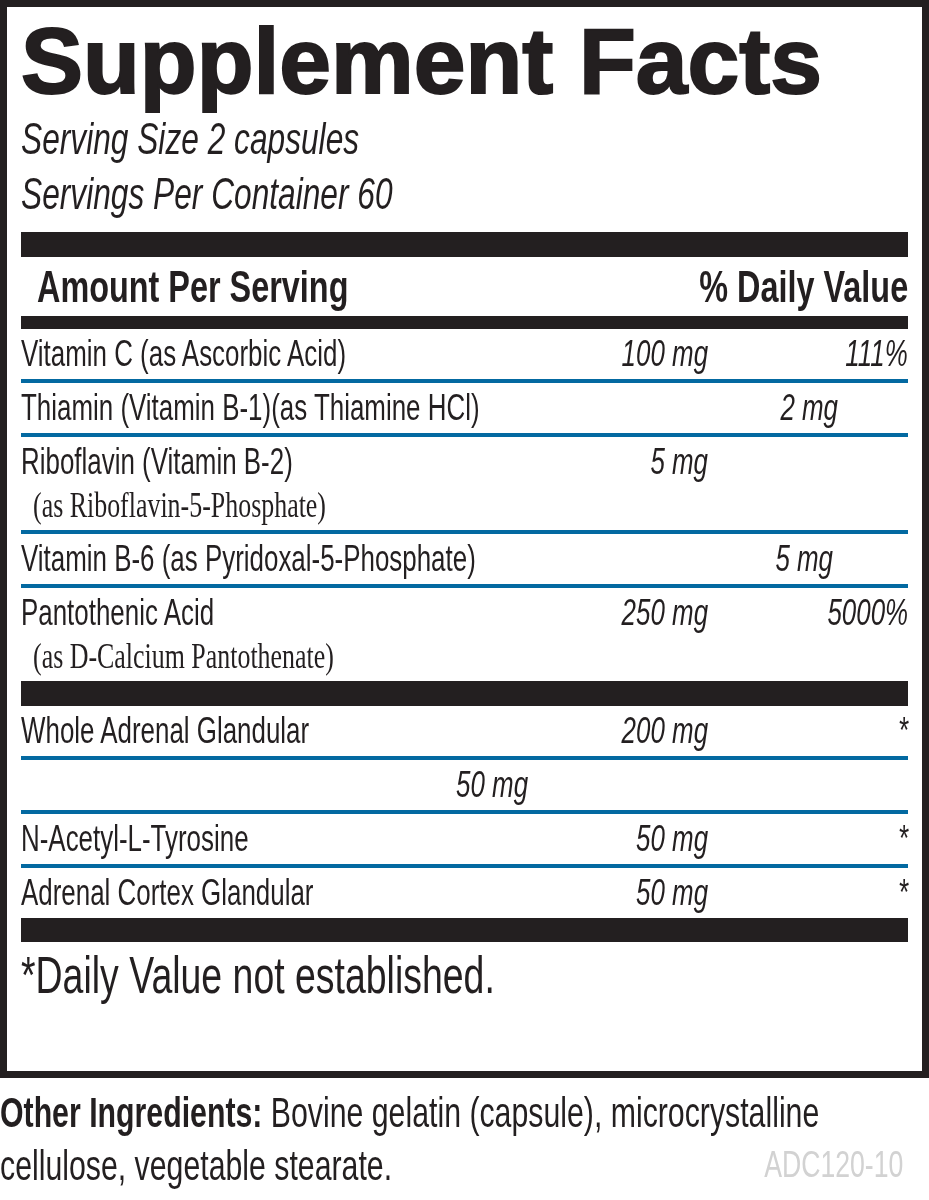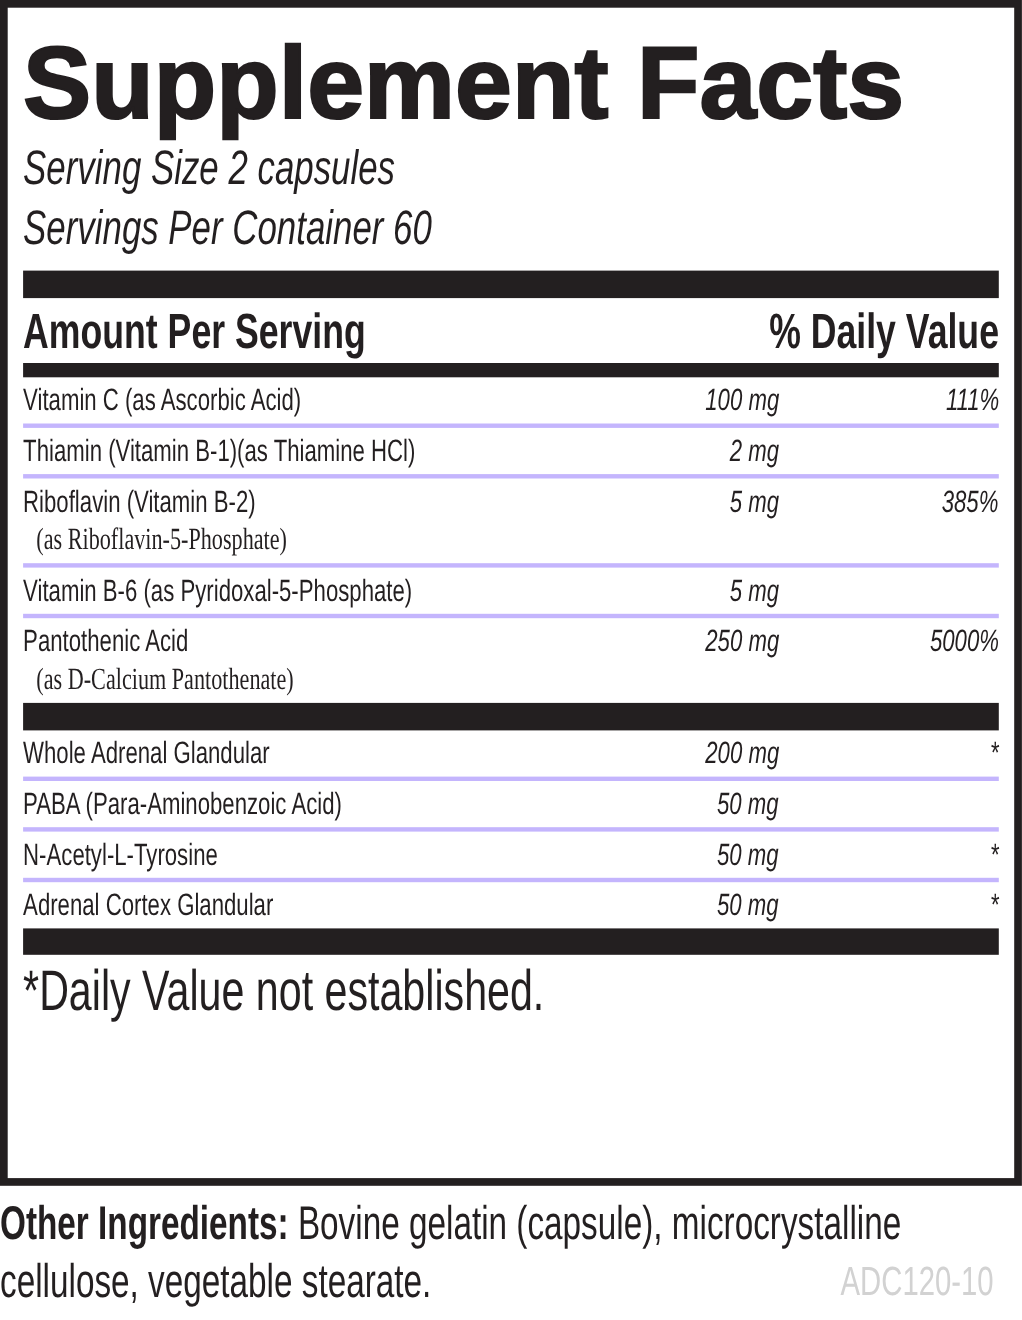--- a/index.html
+++ b/index.html
@@ -10,41 +10,41 @@
   .panel {
     position:absolute; left:0; top:0; width:929px; height:1078px;
     box-sizing:border-box; border:7px solid #231f20; background:#ffffff;
     padding:0 14px; overflow:hidden;
   }
   
   .cx   { display:inline-block; transform:scaleX(0.72); transform-origin:0 50%; white-space:nowrap; }
   .cx-r { transform-origin:100% 50%; }
 
   .title {
-    margin-top:20px; font-size:93px; font-weight:bold; line-height:1.05;
+    margin-top:6px; font-size:93px; font-weight:bold; line-height:1.05;
     letter-spacing:0; -webkit-text-stroke:2px #231f20; white-space:nowrap;
   }
   .serving { font-size:44px; line-height:1.26;font-style:italic; }
 
   .bar { background:#231f20; }
   .b1 { height:25px; margin-top:10px; }
   .b2 { height:13px; }
   .b3 { height:25px; }
   .b4 { height:24px; }
 
   .hdr-row {
     display:flex; justify-content:space-between; align-items:center;
-    padding:7px 0; font-weight:bold; font-size:45px; line-height:1;
+    padding:7px 0; font-weight:bold; font-size:45px; line-height:1;margin-left:16px;
   }
 
   .n-row {
     display:grid; grid-template-columns:1fr 180px 200px;
-    padding:7px 0; font-size:28px; line-height:1;
+    padding:7px 0; font-size:36px; line-height:1;
   }
-  .sep { border-top:4px solid #c4b5fd; }
+  .sep { border-top:4px solid #0369a1; }
   .amt, .dvv { text-align:right;font-style:italic; }
   .name2 { grid-column:1 / -1; padding-left:12px; margin-top:7px;font-family:Liberation Serif, serif; }
 
   .footnote { padding:7px 0 10px; font-size:52px; line-height:1; }
 
   .other {
     position:absolute; left:0; top:1086px; width:1320px;
     transform:scaleX(0.704); transform-origin:0 0;
     font-size:43px; line-height:1.24;
   }
@@ -88,21 +88,20 @@
 
     <div class="n-row sep">
       <div class="name"><span class="cx">Thiamin (Vitamin B-1)(as Thiamine HCl)</span></div>
       <div class="amt"><span class="cx cx-r">2 mg</span></div>
 
     </div>
 
     <div class="n-row sep">
       <div class="name"><span class="cx">Riboflavin (Vitamin B-2)</span></div>
       <div class="amt"><span class="cx cx-r">5 mg</span></div>
-      <div class="dvv"><span class="cx cx-r">385%</span></div>
       <div class="name2"><span class="cx">(as Riboflavin-5-Phosphate)</span></div>
     </div>
 
     <div class="n-row sep">
       <div class="name"><span class="cx">Vitamin B-6 (as Pyridoxal-5-Phosphate)</span></div>
       <div class="amt"><span class="cx cx-r">5 mg</span></div>
 
     </div>
 
     <div class="n-row sep">
@@ -114,21 +113,20 @@
 
     <div class="bar b3"></div>
 
     <div class="n-row">
       <div class="name"><span class="cx">Whole Adrenal Glandular</span></div>
       <div class="amt"><span class="cx cx-r">200 mg</span></div>
       <div class="dvv"><span class="cx cx-r">*</span></div>
     </div>
 
     <div class="n-row sep">
-      <div class="name"><span class="cx">PABA (Para-Aminobenzoic Acid)</span></div>
       <div class="amt"><span class="cx cx-r">50 mg</span></div>
       <div class="dvv"></div>
     </div>
 
     <div class="n-row sep">
       <div class="name"><span class="cx">N-Acetyl-L-Tyrosine</span></div>
       <div class="amt"><span class="cx cx-r">50 mg</span></div>
       <div class="dvv"><span class="cx cx-r">*</span></div>
     </div>
 

